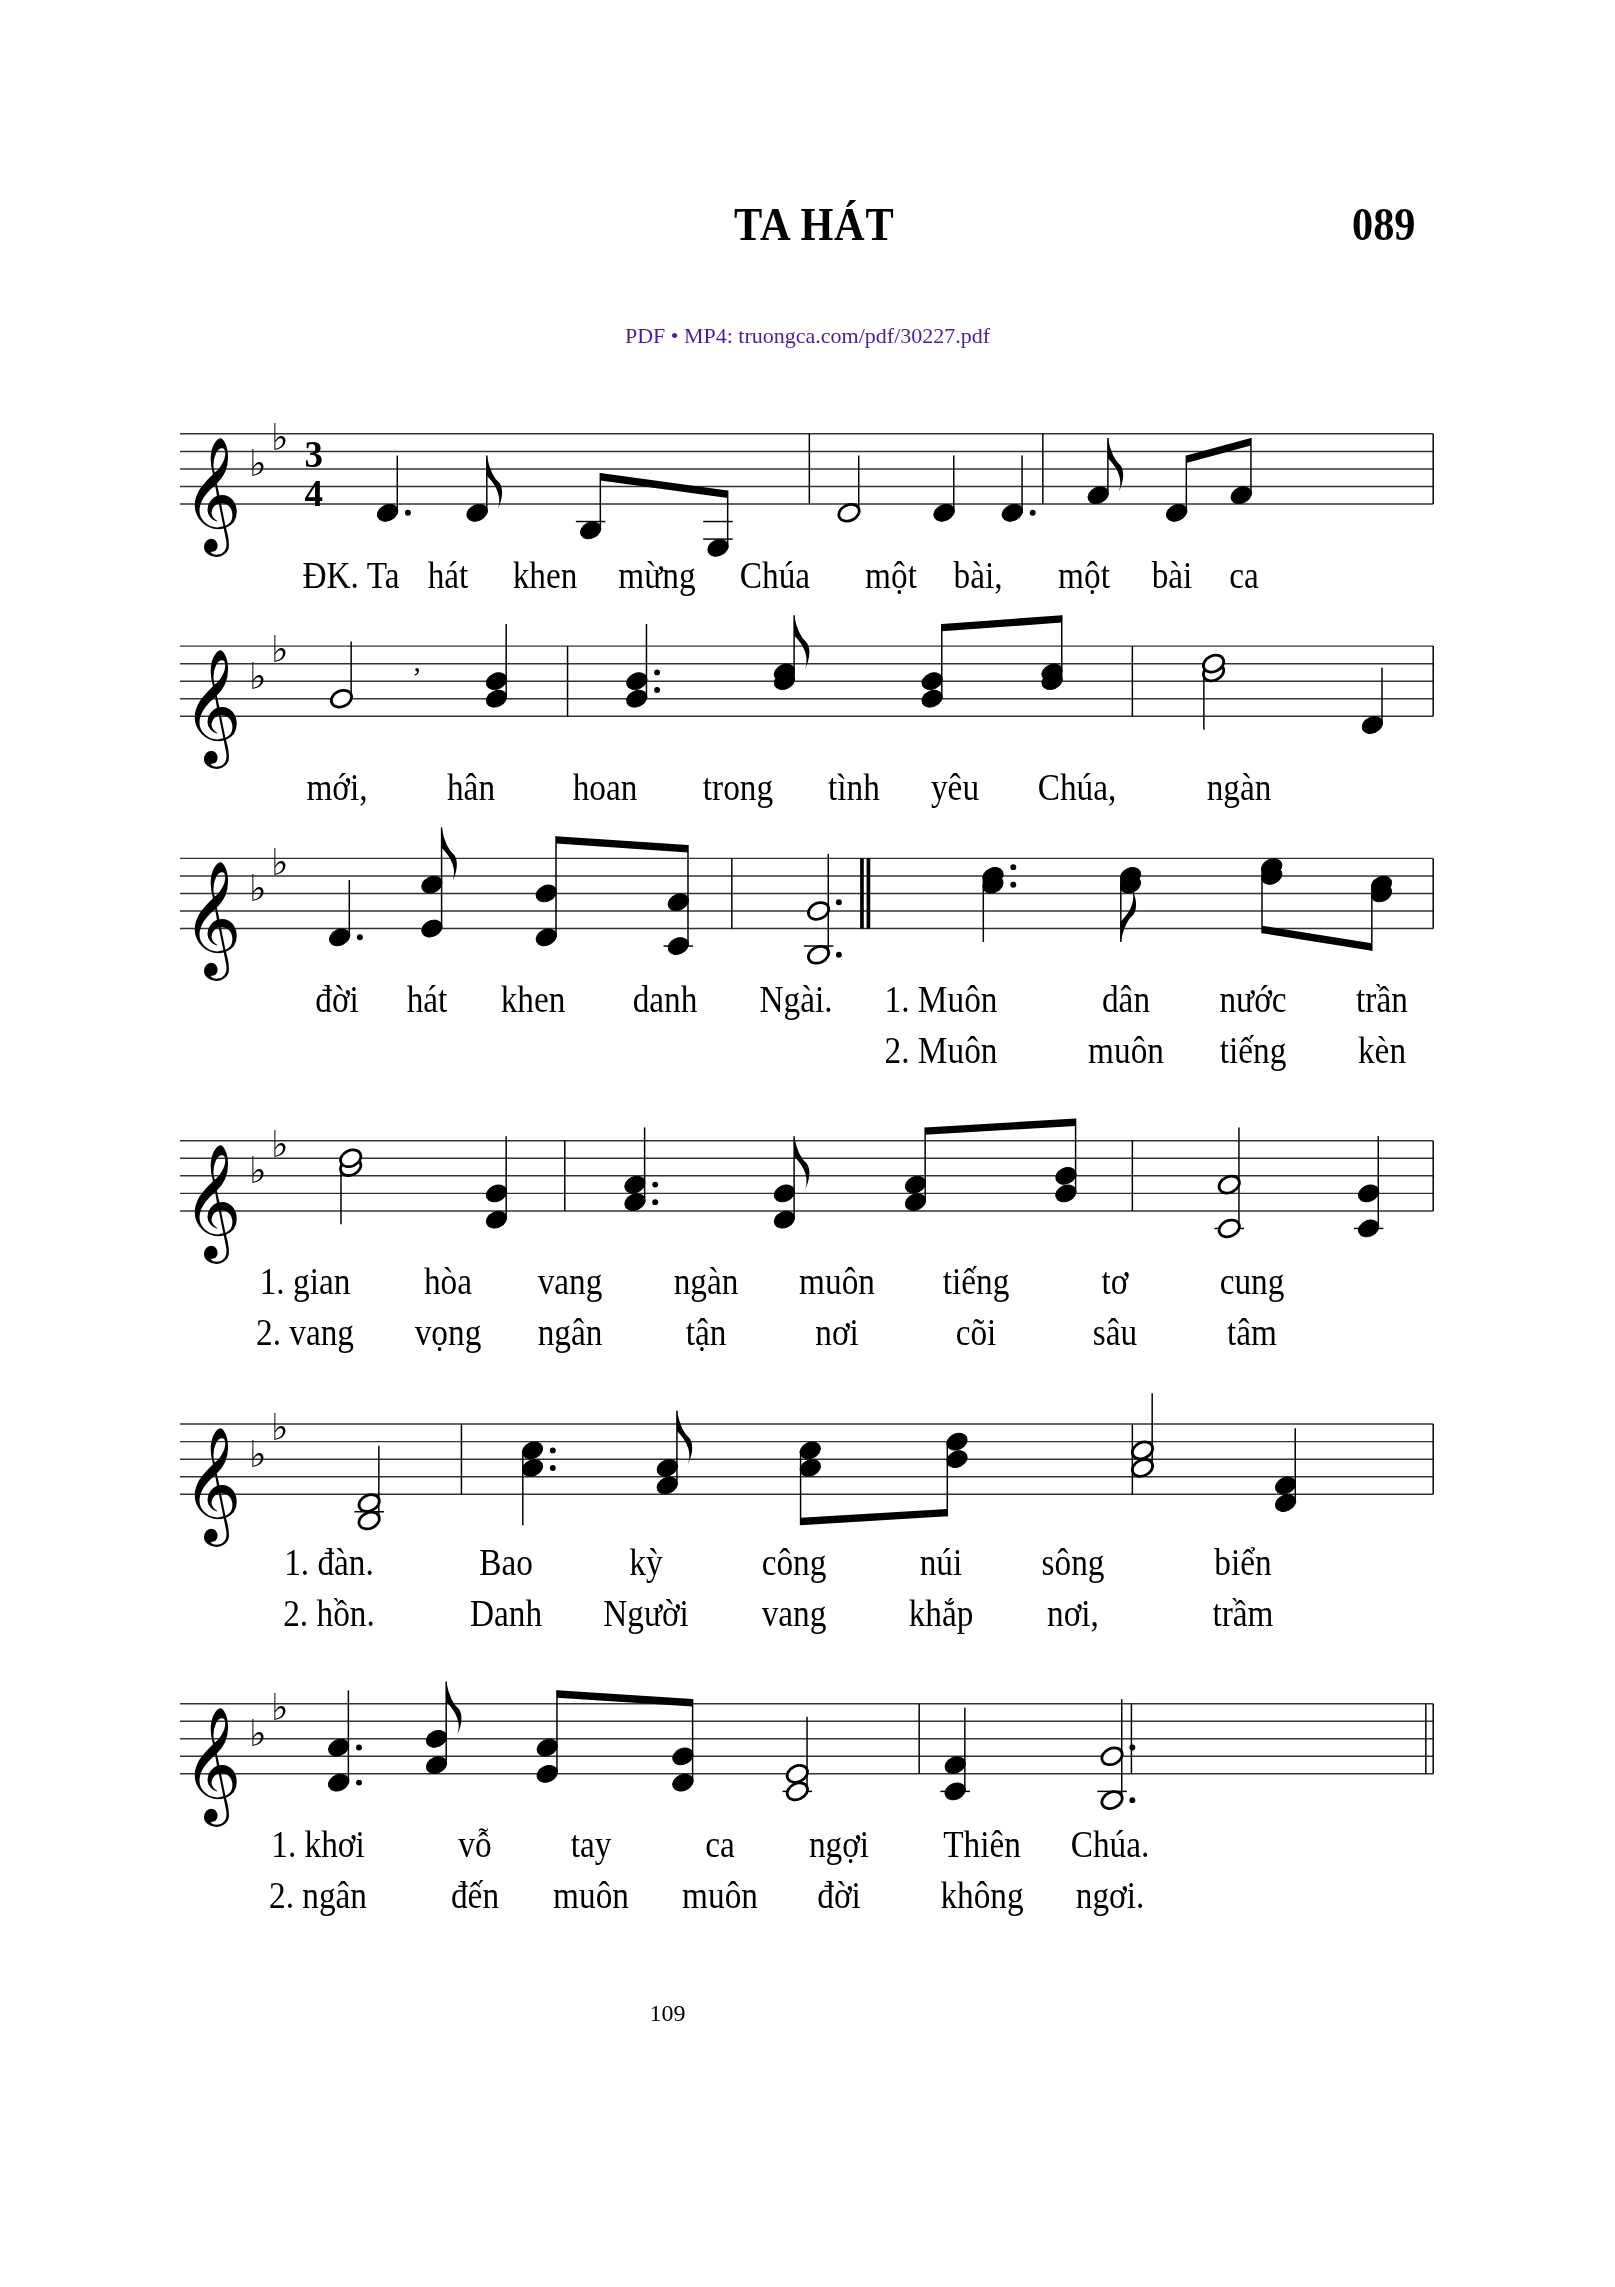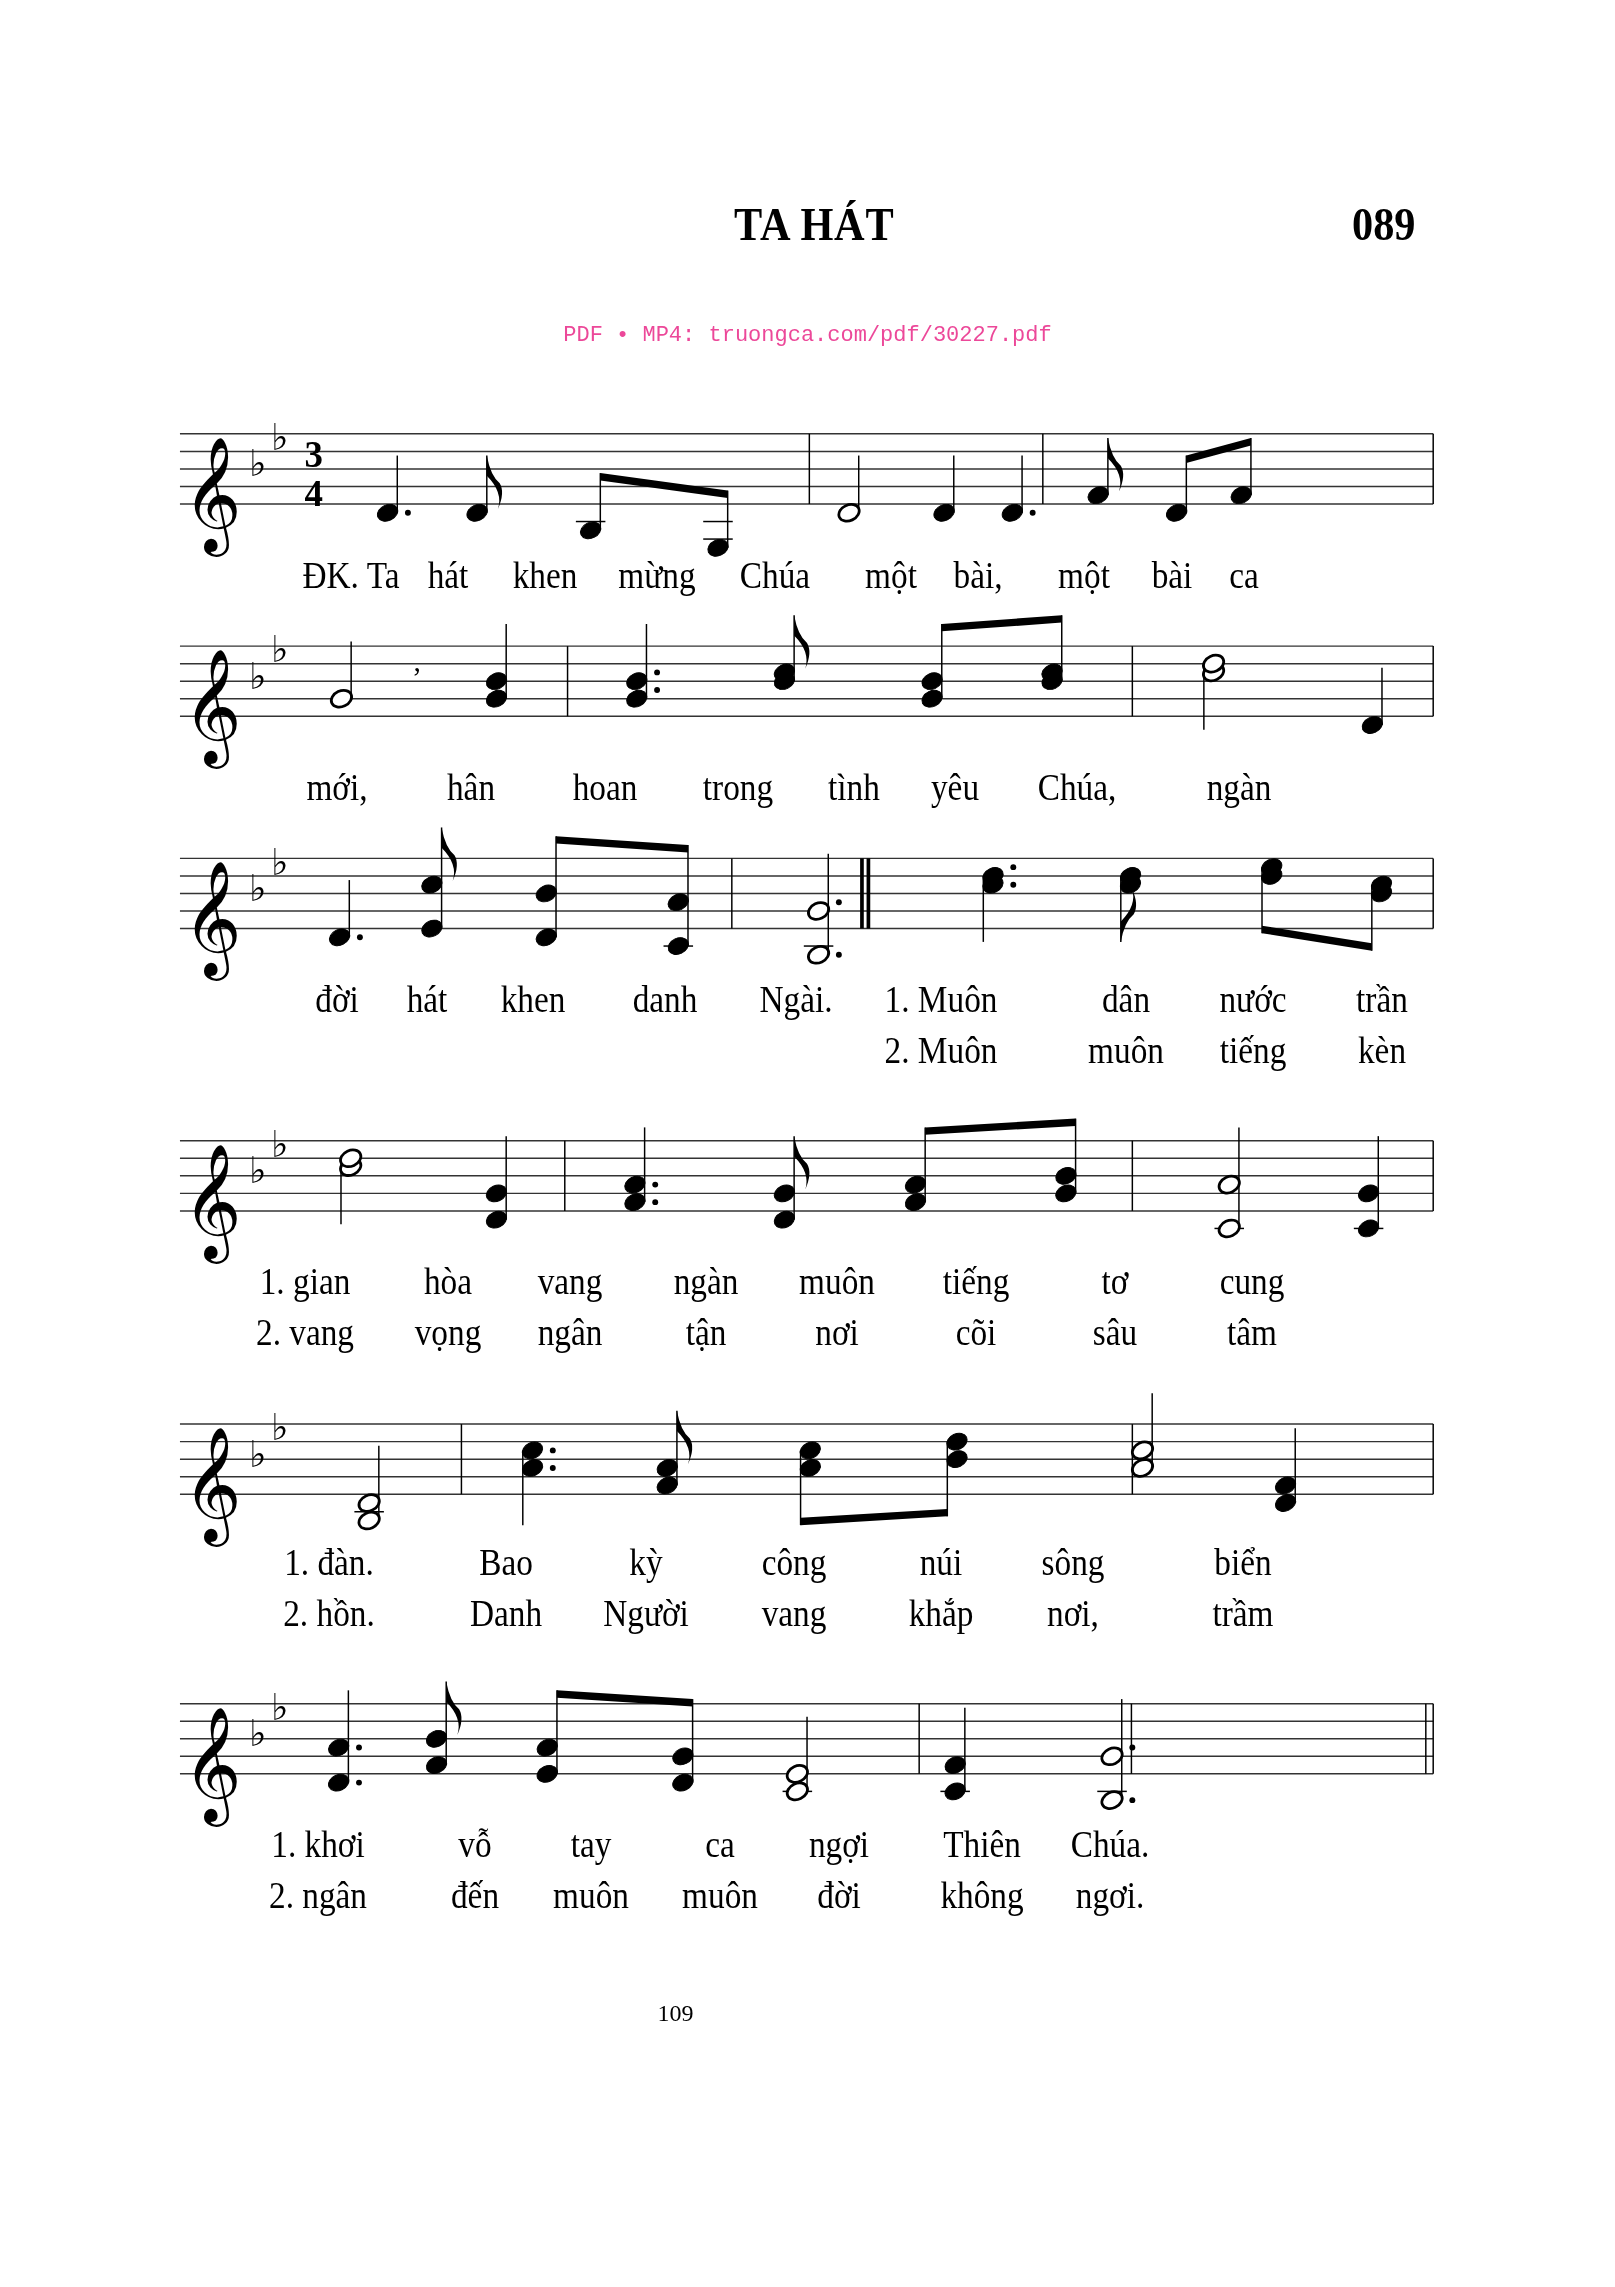--- a/index.html
+++ b/index.html
@@ -1,20 +1,20 @@
 <!DOCTYPE html>
 <html style="font-size:14.8px"><head>
 <meta charset="utf-8">
 <style>
   html, body { margin: 0; padding: 0; background: #ffffff; }
   body { width: 1615px; height: 2288px; position: relative; overflow: hidden; font-family: "Liberation Serif", "DejaVu Serif", serif; color: #000; }
   .title { position: absolute; top: 198px; left: 734px; font-size: 46px; font-weight: bold; letter-spacing: 0.9px; font-family: "Liberation Serif", serif; transform: scaleX(0.92); transform-origin: left; }
   .number { position: absolute; top: 198px; left: 1352px; font-size: 46px; font-weight: bold; font-family: "Liberation Serif", serif; transform: scaleX(0.92); transform-origin: left; }
-  .subtitle { position: absolute; top: 323px; left: 0; width: 1615px; text-align: center; font-size: 22px; color: #ec4899; font-family: Liberation Mono, monospace; }
-  .page-number { position: absolute; top: 2000px; left: 0; width: 1335px; text-align: center; font-size: 24px; font-family: "Liberation Serif", serif; padding-left: 8px; }
+  .subtitle { position: absolute; top: 323px; left: 0; width: 1615px; text-align: center; font-size: 22px; color: #4c1d95; font-family: Liberation Serif, serif; }
+  .page-number { position: absolute; top: 2000px; left: 0; width: 1335px; text-align: center; font-size: 24px; font-family: "Liberation Serif", serif; }
   svg.score { position: absolute; left: 0; top: 0; }
   .lyric { position: absolute; font-size: 37px; font-family: "Liberation Serif", serif; white-space: nowrap; transform: translateX(-50%) scaleX(0.9); }
 </style>
 </head>
 <body>
 
 <div class="title">TA HÁT</div>
 <div class="number">089</div>
 <div class="subtitle">PDF • MP4: truongca.com/pdf/30227.pdf</div>
 

